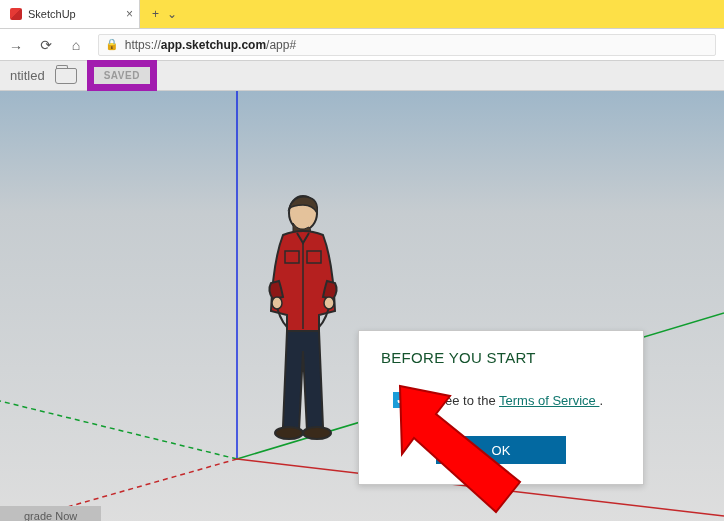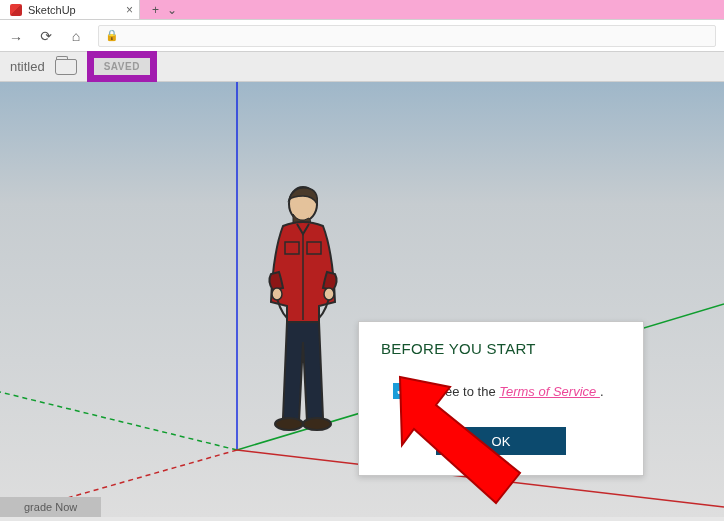--- a/index.html
+++ b/index.html
@@ -4,21 +4,21 @@
 <style>
   * { box-sizing: border-box; margin: 0; padding: 0; }
   body {
     width: 724px; height: 521px;
     font-family: "Segoe UI", Arial, sans-serif;
     overflow: hidden; position: relative;
     background: #e6e6e6;
   }
   
   .tab-strip {
-    height: 20px; background: #f9a8d4;
+    height: 29px; background: #fde047;
     display: flex; align-items: center; gap: 4px;
     border-bottom: 1px solid #d0d0d0;
   }
   .tab {
     display: flex; align-items: center; gap: 6px;
     padding: 0 10px; height: 100%;
     background: #fff; border-right: 1px solid #d0d0d0;
     font-size: 11px; color: #333;
     min-width: 140px; position: relative;
   }
@@ -98,25 +98,25 @@
   .agree-row {
     display: flex; align-items: center; gap: 10px;
     font-size: 13px; color: #333; margin-left: 12px;
   }
   .checkbox {
     width: 16px; height: 16px; background: #1b9dd9;
     display: flex; align-items: center; justify-content: center;
     color: #fff; font-size: 12px; font-weight: 900;
     cursor: pointer;
   }
-  .tos-link { color: #ec4899; text-decoration: underline; cursor: pointer; font-style: italic; }
+  .tos-link { color: #0f766e; text-decoration: underline; cursor: pointer; }
   .ok-btn {
     display: block; margin: 28px auto 8px;
     width: 130px; height: 28px;
-    background: #0c4a6e; color: #fff;
+    background: #0369a1; color: #fff;
     border: none; font-size: 13px; cursor: pointer;
   }
   
   .arrow {
     position: absolute; left: 380px; top: 275px;
     width: 160px; height: 160px; pointer-events: none;
   }
   
   .upgrade {
     position: absolute; left: 0; bottom: 0;
@@ -138,20 +138,23 @@
     <span>⌄</span>
   </div>
 </div>
 
 <div class="addr-bar">
   <span class="nav-btn">→</span>
   <span class="nav-btn">⟳</span>
   <span class="nav-btn">⌂</span>
   <div class="url-box">
     <span class="lock">🔒</span>
+    <span class="url-text">
+      <span>https://</span><span class="bold">app.sketchup.com</span><span>/app#</span>
+    </span>
   </div>
 </div>
 
 <div class="app-strip">
   <span class="doc-title">ntitled</span>
   <span class="folder-icon"></span>
   <span class="saved-pill">SAVED</span>
 </div>
 
 <div class="canvas">

